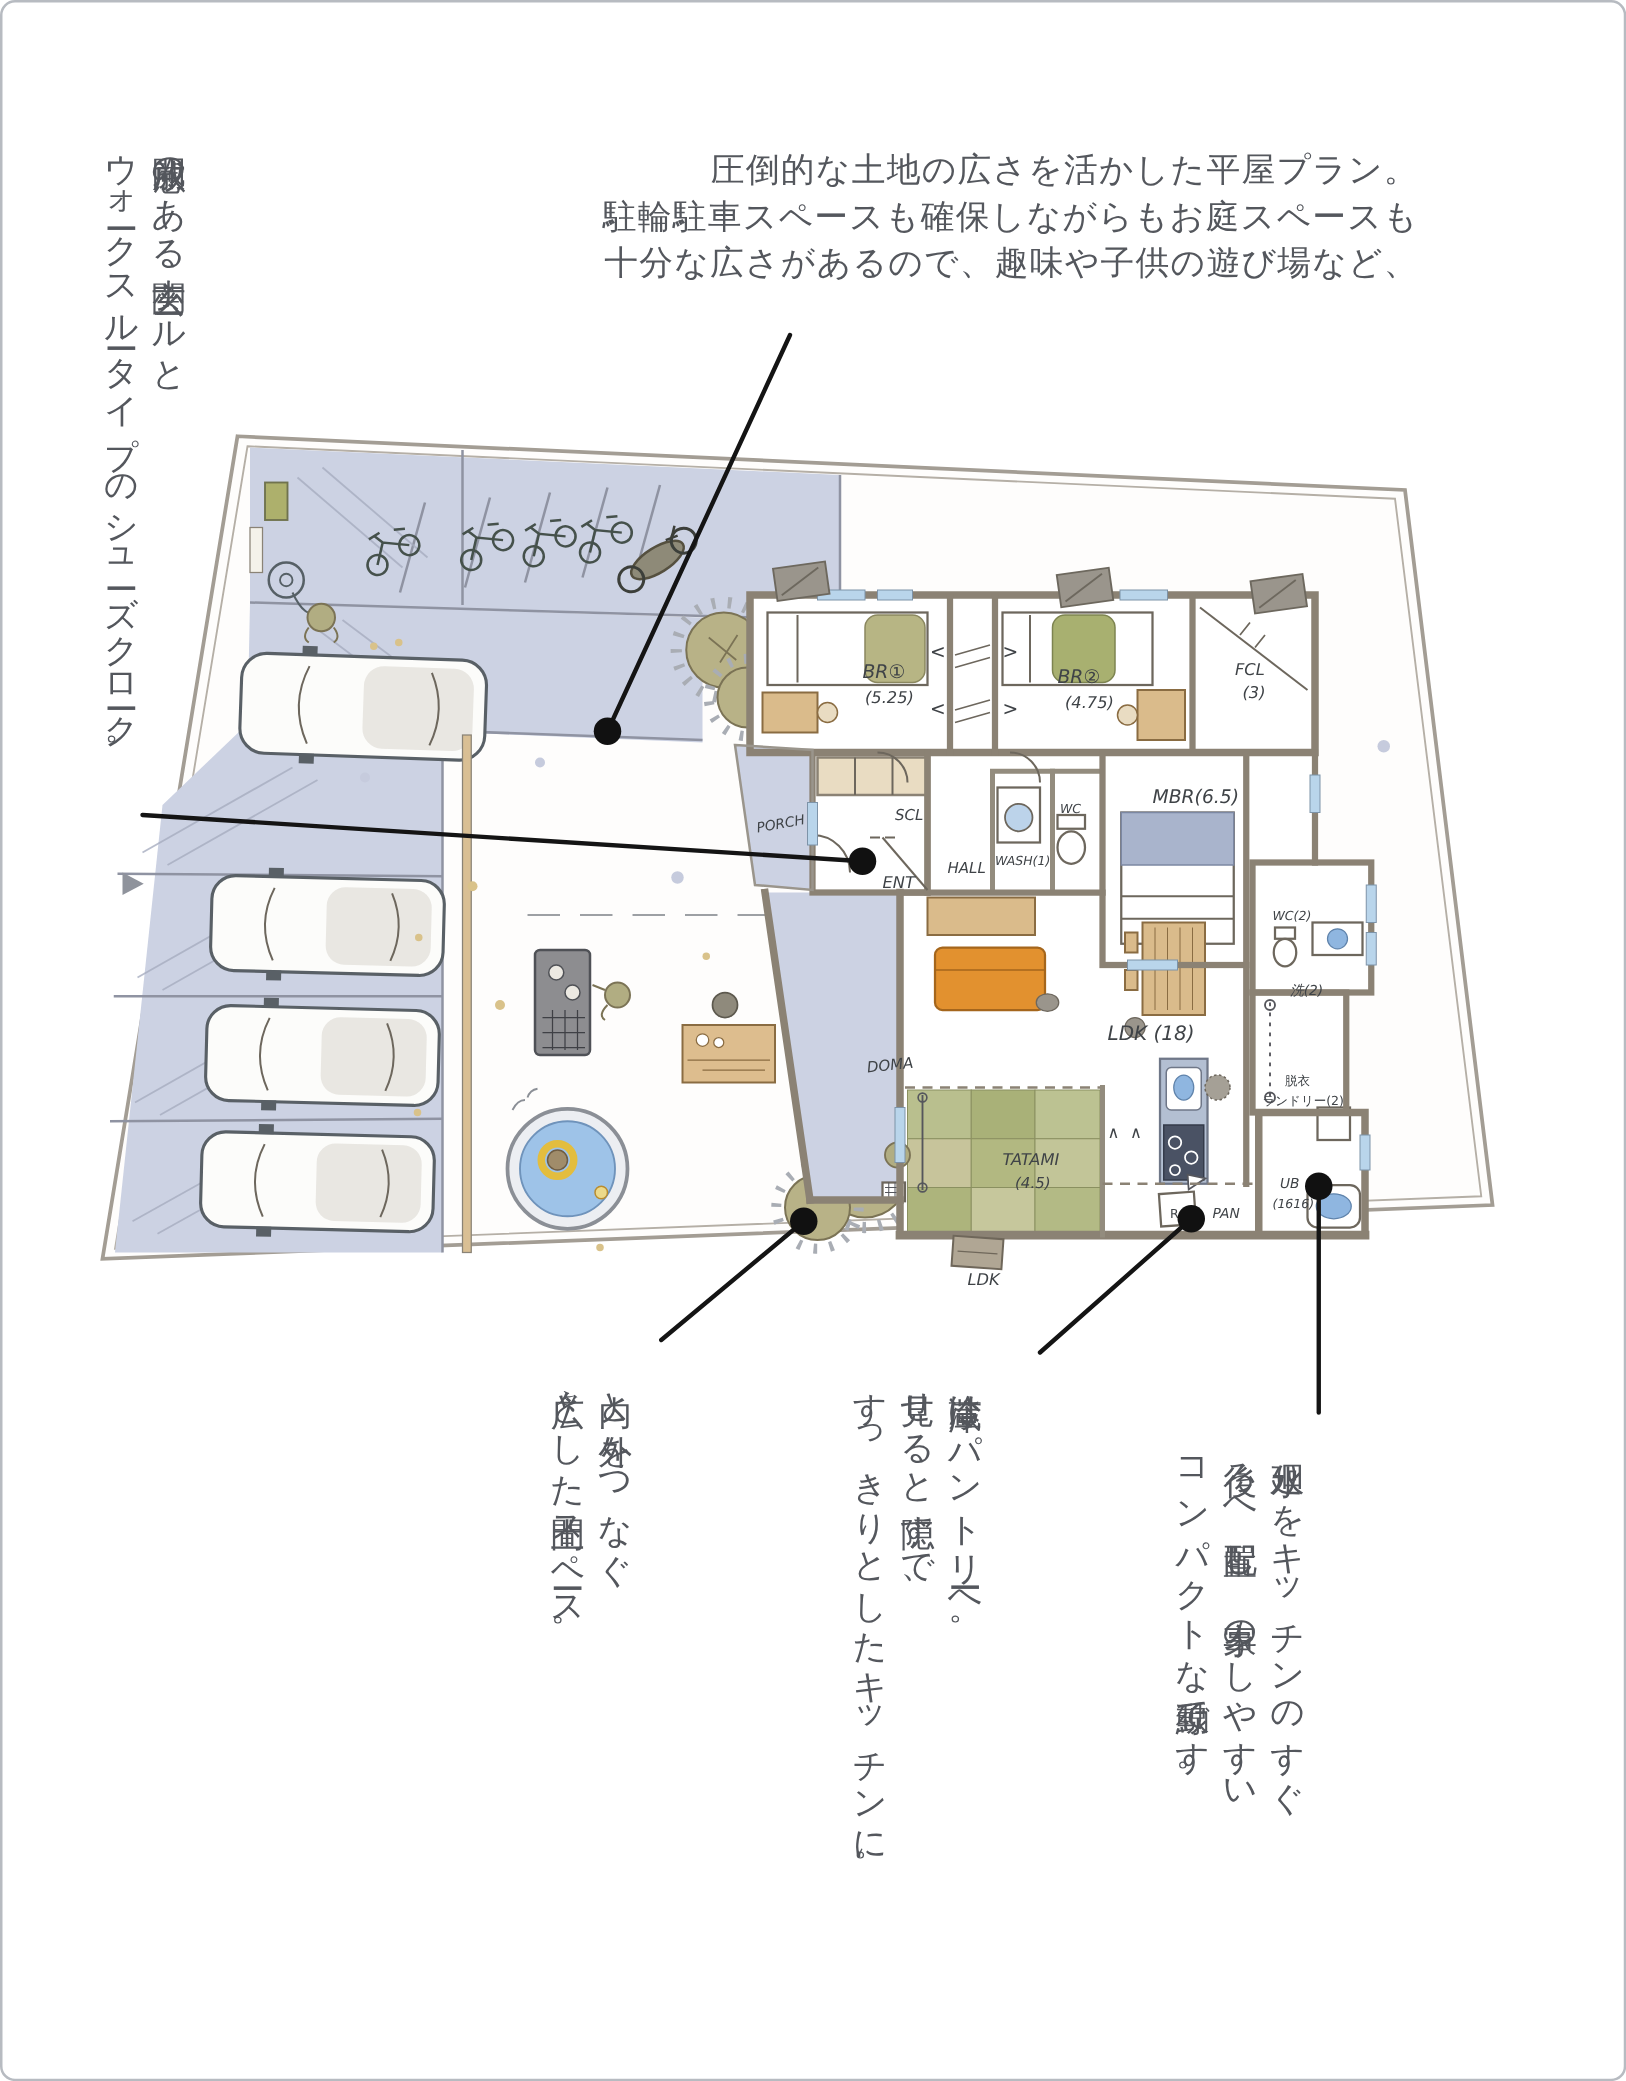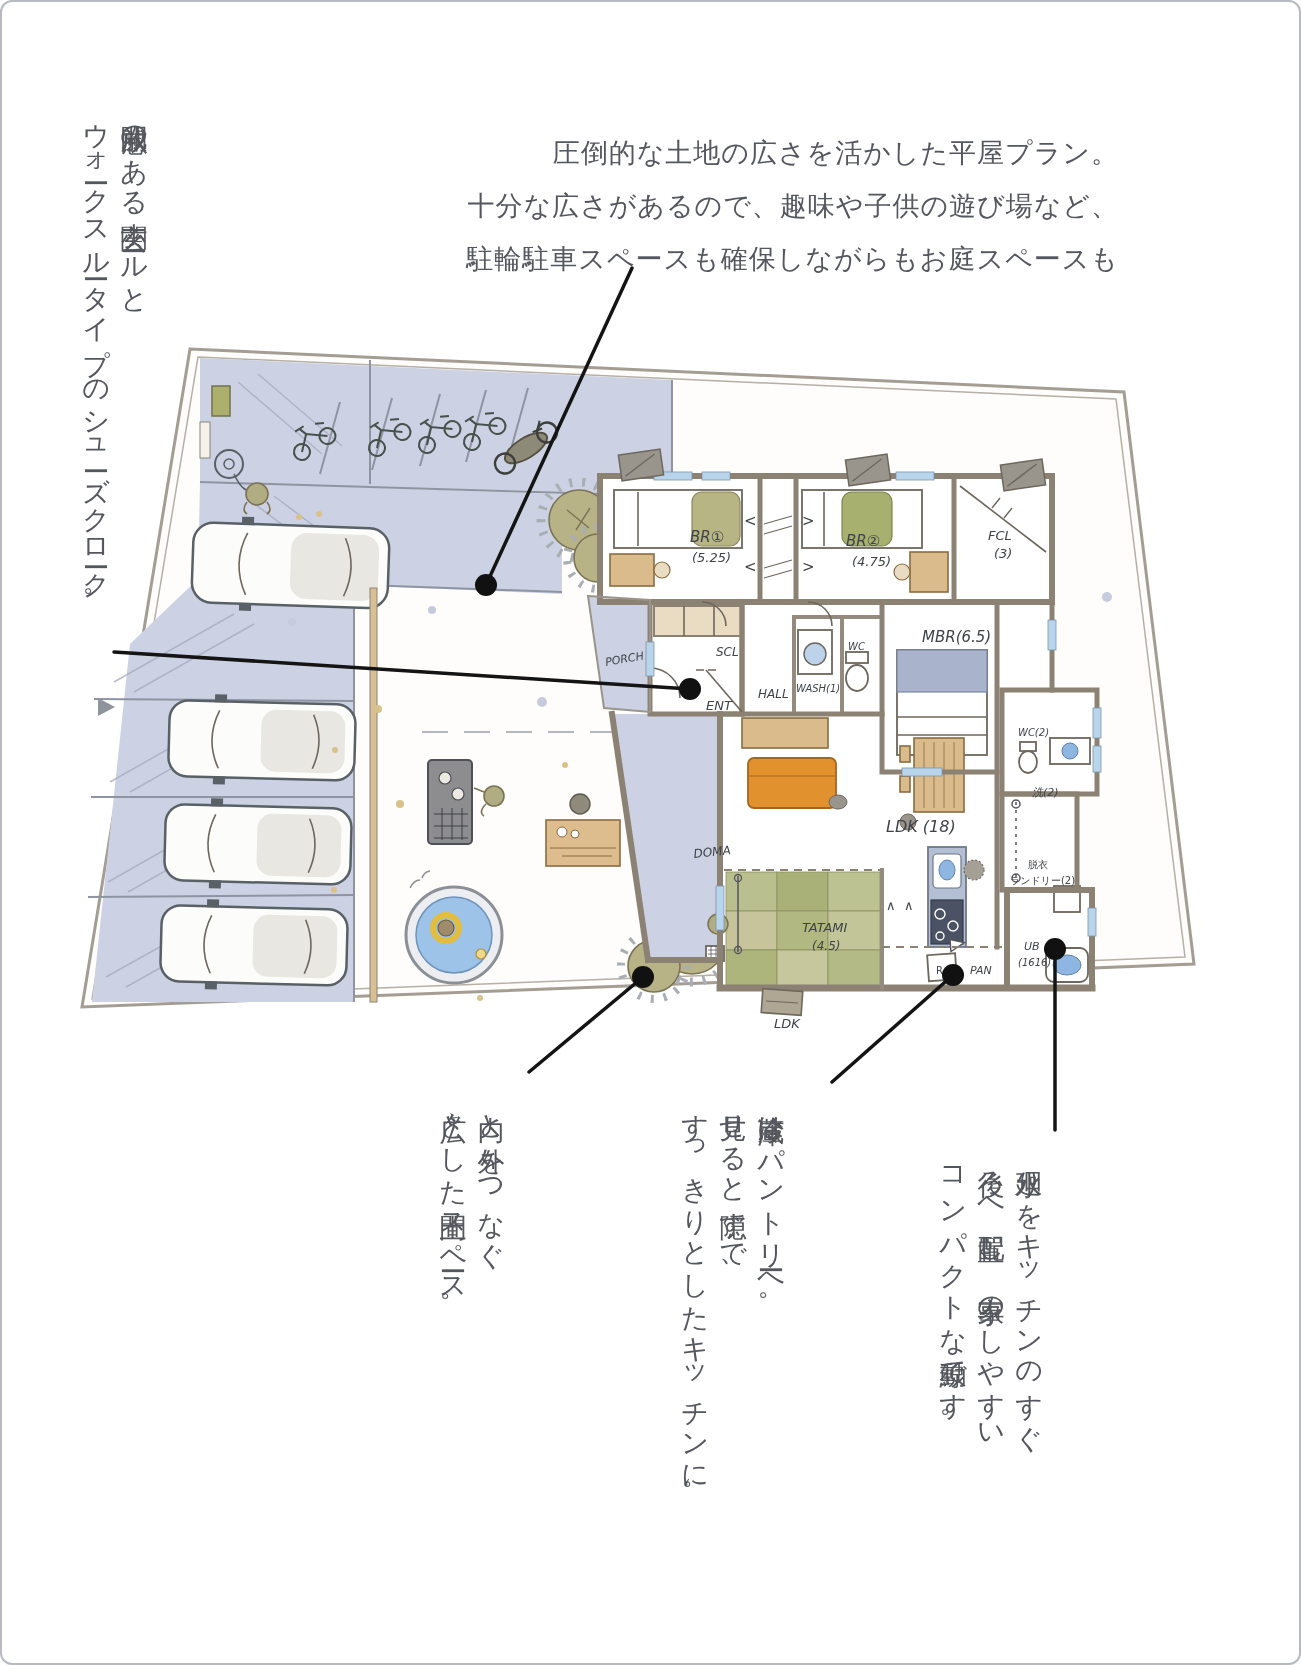--- a/index.html
+++ b/index.html
@@ -3,21 +3,21 @@
 <meta charset="utf-8">
 <style>
   html,body{margin:0;padding:0;background:#ffffff;}
   .page{
     position:relative;width:1301px;height:1665px;background:#ffffff;
     border:2px solid #b7bbc1;border-radius:12px;box-sizing:border-box;overflow:hidden;
     font-family:"DejaVu Sans",sans-serif;color:#515459;
   }
   .plan-svg{position:absolute;left:0;top:0;z-index:1;}
   .anno{position:absolute;z-index:2;color:#54575d;}
-  .anno p{margin:16px;padding:0;}
+  .anno p{margin:0;padding:0;}
   .htext{text-align:right;font-size:27px;line-height:37px;letter-spacing:1px;}
   .vtext{writing-mode:vertical-rl;text-orientation:mixed;font-size:27px;letter-spacing:1px;line-height:1;}
   .vtext p{margin:0 0 0 11px;}
   
   .w7{stroke:#8b8274;stroke-width:7;fill:none;stroke-linecap:square;}
   .w6{stroke:#8b8274;stroke-width:6;fill:none;stroke-linecap:square;}
   .w5{stroke:#8b8274;stroke-width:5;fill:none;stroke-linecap:square;}
   .w4{stroke:#938c7e;stroke-width:4;fill:none;stroke-linecap:square;}
   .thin{stroke:#6d675d;stroke-width:1.6;fill:none;}
   .pav{fill:#ccd2e3;}
@@ -436,22 +436,22 @@
       <circle class="dot" cx="641" cy="975" r="11"></circle>
       <line class="leader" x1="951" y1="973" x2="830" y2="1080"></line>
       <circle class="dot" cx="951" cy="973" r="11"></circle>
       <line class="leader" x1="1053" y1="947" x2="1053" y2="1128"></line>
       <circle class="dot" cx="1053" cy="947" r="11"></circle>
     </g>
   </svg>
 
   <div class="anno htext" style="right:164px;top:116px;">
     <p>圧倒的な土地の広さを活かした平屋プラン。</p>
+    <p>駐輪駐車スペースも確保しながらもお庭スペースも</p>
     <p>十分な広さがあるので、趣味や子供の遊び場など、</p>
-    <p>駐輪駐車スペースも確保しながらもお庭スペースも</p>
   </div>
 
   <div class="anno vtext" style="left:60px;top:103px;height:580px;width:86px;">
     <p>開放感のある玄関ホールと</p>
     <p>ウォークスルータイプのシューズクローク。</p>
   </div>
 
   <div class="anno vtext" style="left:423px;top:1093px;height:400px;width:80px;">
     <p>内と外をつなぐ</p>
     <p>広々とした土間スペース。</p>

